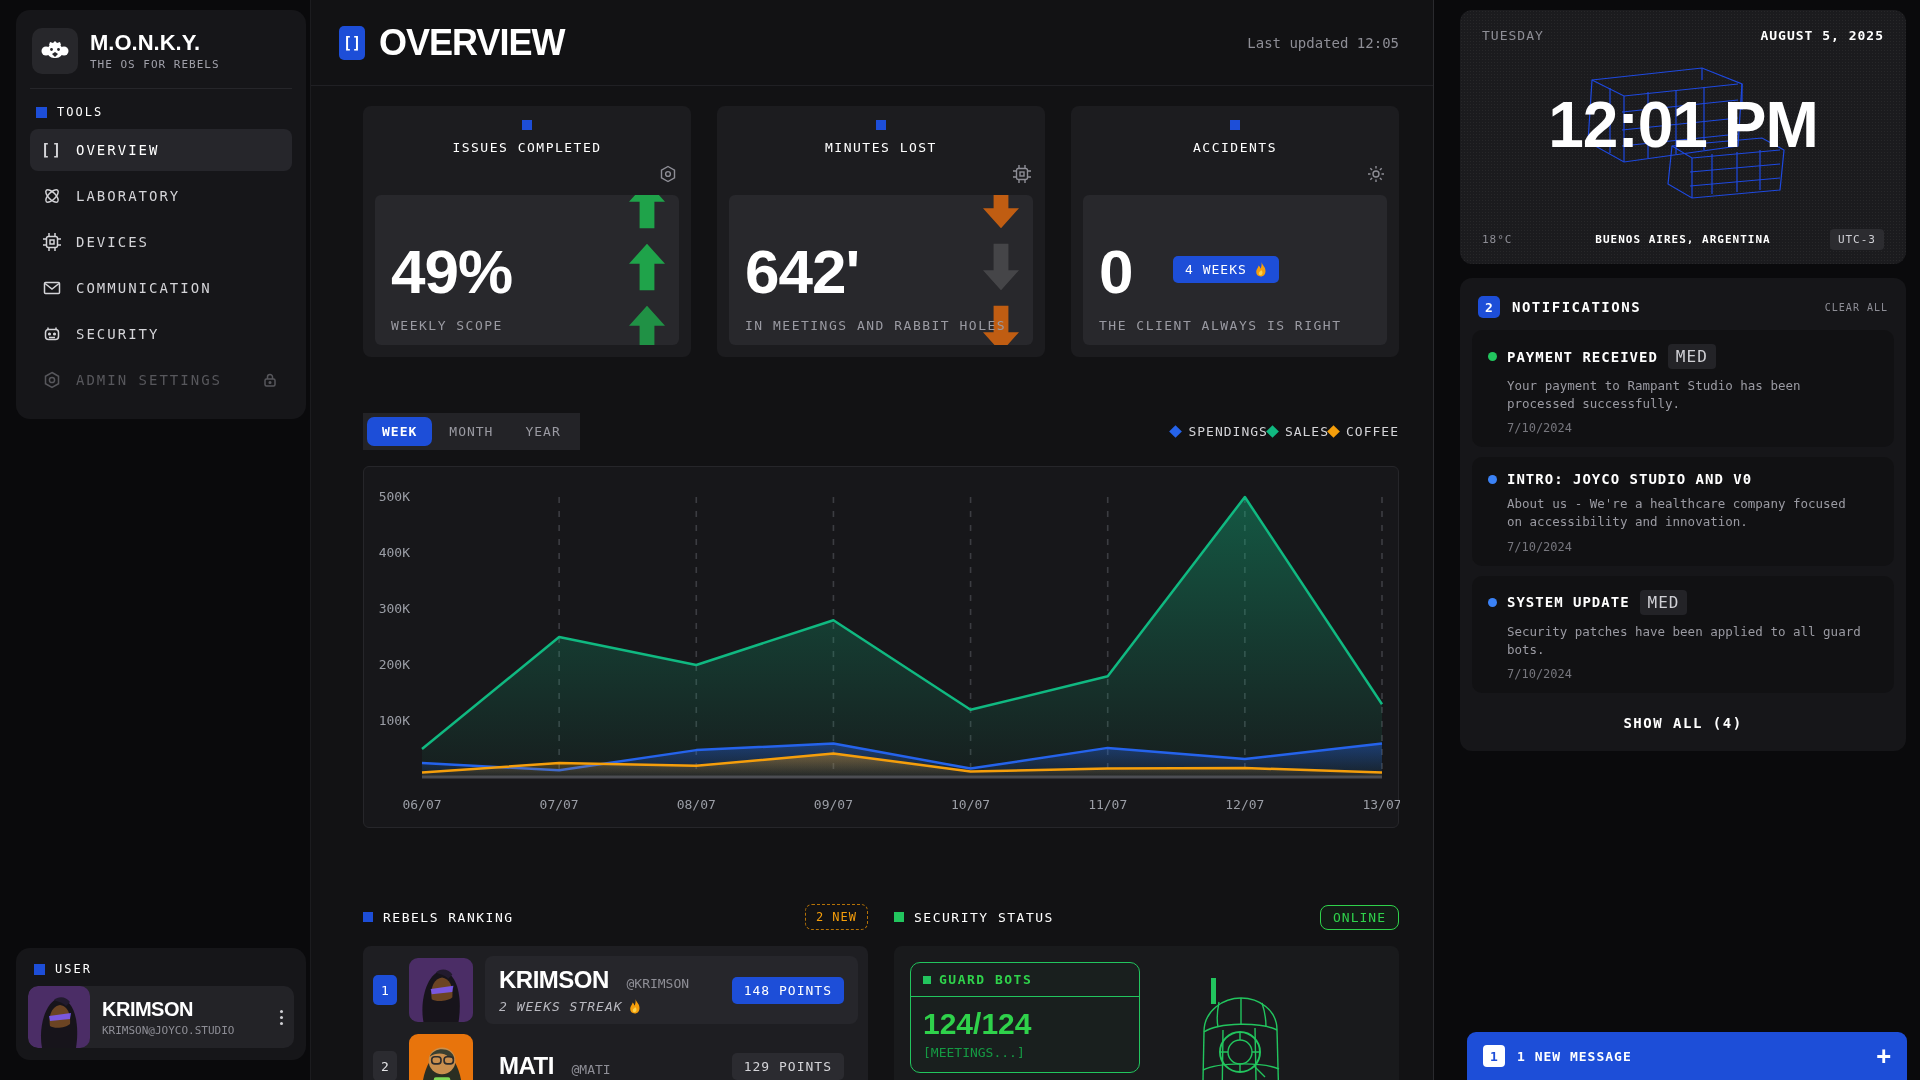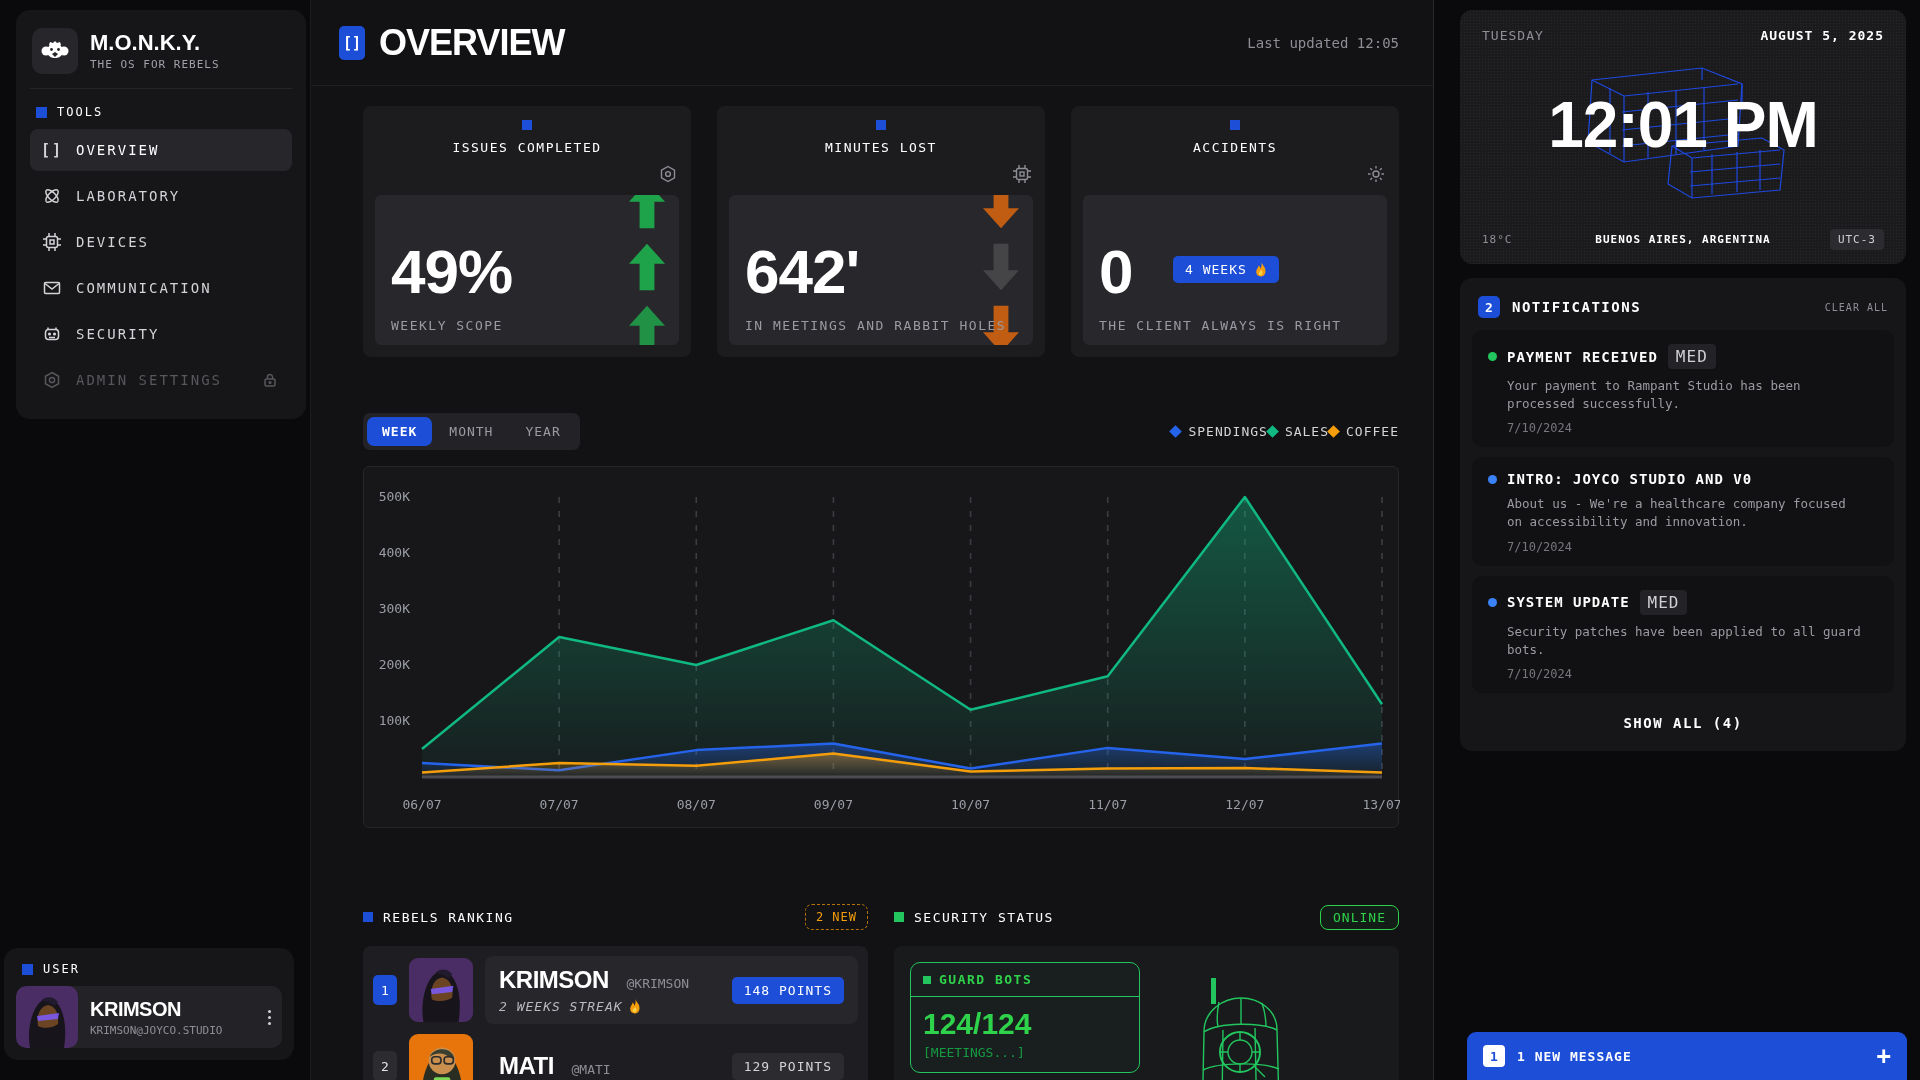--- a/index.html
+++ b/index.html
@@ -16,21 +16,21 @@
   .logo-sub { font-size:11px; color:#a1a1aa; margin-top:4px; letter-spacing:1px; }
   .section-label { display:flex; align-items:center; gap:10px; font-size:12px; color:#fff; letter-spacing:2px; margin:16px 6px 10px 6px; }
   .sq { width:11px; height:11px; background:#1d4ed8; flex:none; }
   .nav-item { display:flex; align-items:center; gap:14px; padding:12px 12px; border-radius:8px; font-size:14px; color:#d4d4d8; letter-spacing:2px; margin-bottom:4px; cursor:pointer; }
   .nav-item.active { background:#26262b; color:#fff; }
   .nav-item .nicon { width:20px; display:flex; justify-content:center; color:#d4d4d8; }
   .nav-item.disabled { color:#57575c; }
   .nav-item.disabled .nicon svg { stroke:#57575c; }
   .nav-item .spacer { flex:1; }
   .brk { color:#2563eb; font-weight:bold; font-size:15px; }
-  .user-panel { position:absolute; top:948px; left:4px; width:290px; background:#161619; border-radius:14px; padding:12px; }
+  .user-panel { position:absolute; top:948px; left:16px; width:290px; background:#161619; border-radius:14px; padding:12px; }
   .user-row { display:flex; align-items:stretch; background:#232327; border-radius:10px; overflow:hidden; margin-top:8px; }
   .avatar { width:62px; height:62px; flex:none; border-radius:10px; overflow:hidden; }
   .user-info { flex:1; padding:10px 12px; display:flex; flex-direction:column; justify-content:center; }
   .user-name { font-size:20px; color:#fff; letter-spacing:-0.5px; }
   .user-mail { font-size:11px; color:#8e8e96; margin-top:3px; }
   .kebab { width:26px; display:flex; flex-direction:column; gap:3px; align-items:center; justify-content:center; cursor:pointer; }
   .kebab i { width:3px; height:3px; background:#cfcfd4; border-radius:50%; }
 
   
   .main { position:absolute; left:310px; top:0; width:1124px; height:1080px; border-left:1px solid #1c1c1f; border-right:1px solid #2a2a2e; background:#121214; }
@@ -45,21 +45,21 @@
   .stat-head { display:flex; align-items:center; gap:10px; font-size:13px; letter-spacing:1.5px; color:#fff; padding:2px 2px 12px 2px;flex-direction:column; }
   .stat-head .sq { width:10px; height:10px; }
   .stat-act { margin-left:auto; cursor:pointer; display:flex; }
   .stat-box { position:relative; background:#28282c; border-radius:6px; height:150px; padding:14px 16px; overflow:hidden; }
   .stat-value { font-size:62px; color:#fff; position:absolute; left:16px; bottom:42px; line-height:1; }
   .stat-label { position:absolute; left:16px; bottom:12px; font-size:13px; color:#9a9aa2; letter-spacing:1.5px; }
   .arrow-col { position:absolute; right:14px; top:-14px; bottom:-14px; display:flex; flex-direction:column; gap:14px; align-items:center; }
   .weeks-badge { position:absolute; left:90px; bottom:62px; background:#1d4ed8; color:#fff; font-size:13px; letter-spacing:1px; border-radius:5px; padding:6px 12px; display:flex; align-items:center; gap:8px; }
 
   .chart-controls { display:flex; align-items:center; margin-top:56px; }
-  .tabs { background:#232327; border-radius:7px; padding:4px; display:flex; gap:2px; }
+  .tabs { background:#232327; border-radius:0; padding:4px; display:flex; gap:2px; }
   .tab { font-size:13px; letter-spacing:1px; color:#9a9aa2; padding:7px 15px; border-radius:7px; cursor:pointer; }
   .tab.active { background:#1d4ed8; color:#fff; font-weight:bold; }
   .legend { margin-left:auto; display:flex; }
   .legend-item { display:flex; align-items:center; gap:8px; font-size:13px; color:#d4d4d8; letter-spacing:1px; cursor:pointer; }
   .diamond { width:9px; height:9px; transform:rotate(45deg); flex:none; }
   .chart-panel { margin-top:16px; background:#17171a; border:1px solid #26262a; border-radius:6px; height:362px; padding:16px 0 6px 0; }
 
   .bottom-row { display:flex; gap:26px; margin-top:72px; }
   .bottom-col { flex:1; min-width:0; }
   .panel-head { display:flex; align-items:center; gap:10px; font-size:13px; letter-spacing:1.5px; color:#fff; height:34px; }

